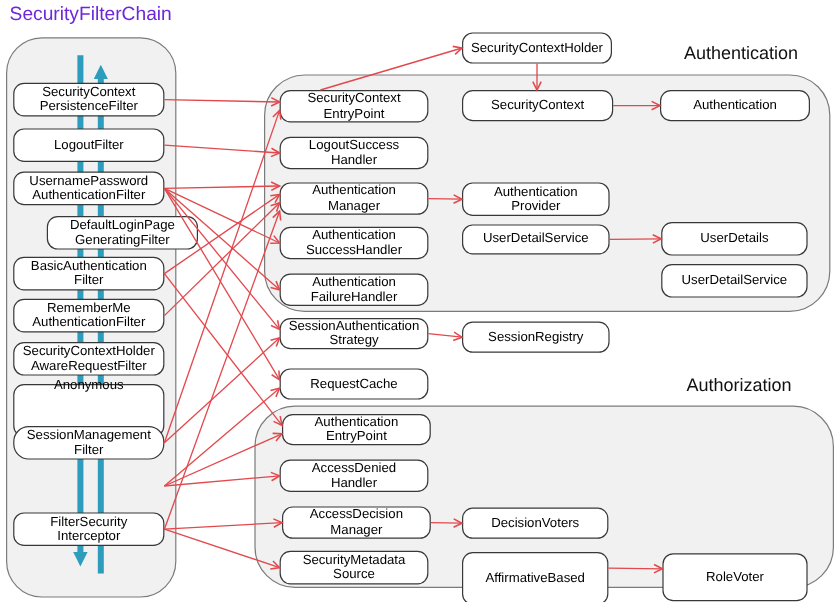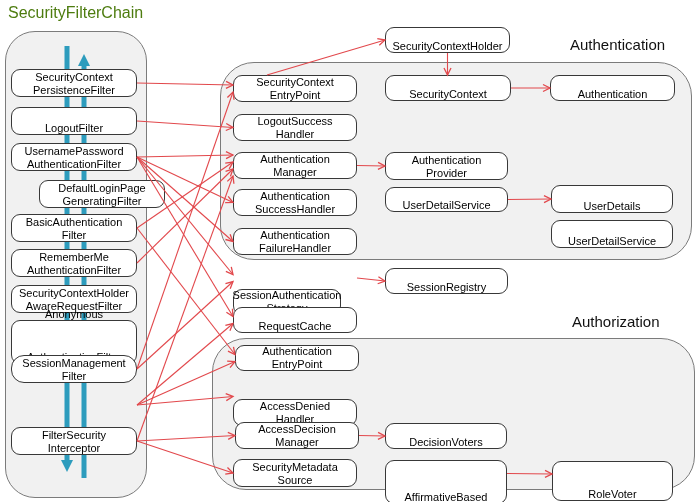--- a/index.html
+++ b/index.html
@@ -3,24 +3,24 @@
 <meta charset="utf-8">
 <style>
   html,body{margin:0;padding:0;background:#ffffff;}
   body{font-family:"Liberation Sans",sans-serif;}
   #stage{position:relative;width:700px;height:502px;background:#ffffff;overflow:hidden;}
   #containers-layer{position:absolute;inset:0;z-index:1;}
   .gcontainer{position:absolute;background:#f1f1f1;border:1.5px solid #7b7b7b;box-sizing:border-box;}
   #flow-layer{position:absolute;left:0;top:0;z-index:2;pointer-events:none;}
   #nodes-layer{position:absolute;inset:0;z-index:3;}
   .node{position:absolute;background:#ffffff;border:1.4px solid #383838;border-radius:9px;
-        box-sizing:border-box;display:flex;flex-direction:column;align-items:center;justify-content:flex-end;}
+        box-sizing:border-box;display:flex;flex-direction:column;align-items:center;justify-content:center;}
   .nl{font-size:11px;line-height:12.5px;color:#000;white-space:nowrap;}
   #edge-layer{position:absolute;left:0;top:0;z-index:4;pointer-events:none;}
-  .title{position:absolute;left:8px;top:4px;font-size:16px;color:#4d7c0f;z-index:5;}
+  .title{position:absolute;left:8px;top:4px;font-size:16px;color:#6d28d9;z-index:5;}
   .grouplabel{position:absolute;font-size:15px;color:#111;z-index:5;}
   #auth-label{left:570px;top:36px;}
   #authz-label{left:572px;top:313px;}
 </style>
 </head>
 <body>
 
 <div id="stage">
   <div class="title">SecurityFilterChain</div>
   <div class="grouplabel" id="auth-label">Authentication</div>
@@ -119,35 +119,35 @@
       <div class="node" style="left: 551px; top: 185px; width: 122px; height: 28px;">
         <div class="nl">UserDetails</div>
       </div>
       <div class="node" style="left: 233px; top: 228px; width: 124px; height: 27px;">
         <div class="nl">Authentication</div>
         <div class="nl">FailureHandler</div>
       </div>
       <div class="node" style="left: 551px; top: 220px; width: 122px; height: 28px;">
         <div class="nl">UserDetailService</div>
       </div>
-      <div class="node" style="left: 233px; top: 265px; width: 108px; height: 26px; margin-top: 24px;">
+      <div class="node" style="left: 233px; top: 265px; width: 124px; height: 26px;">
         <div class="nl">SessionAuthentication</div>
         <div class="nl">Strategy</div>
       </div>
       <div class="node" style="left: 385px; top: 268px; width: 123px; height: 26px;">
         <div class="nl">SessionRegistry</div>
       </div>
       <div class="node" style="left: 233px; top: 307px; width: 124px; height: 26px;">
         <div class="nl">RequestCache</div>
       </div>
       <div class="node" style="left: 235px; top: 345px; width: 124px; height: 26px;">
         <div class="nl">Authentication</div>
         <div class="nl">EntryPoint</div>
       </div>
-      <div class="node" style="left: 233px; top: 383px; width: 124px; height: 27px; margin-top: 16px;">
+      <div class="node" style="left: 233px; top: 383px; width: 124px; height: 27px;">
         <div class="nl">AccessDenied</div>
         <div class="nl">Handler</div>
       </div>
       <div class="node" style="left: 235px; top: 422px; width: 124px; height: 27px;">
         <div class="nl">AccessDecision</div>
         <div class="nl">Manager</div>
       </div>
       <div class="node" style="left: 385px; top: 423px; width: 122px; height: 26px;">
         <div class="nl">DecisionVoters</div>
       </div>

